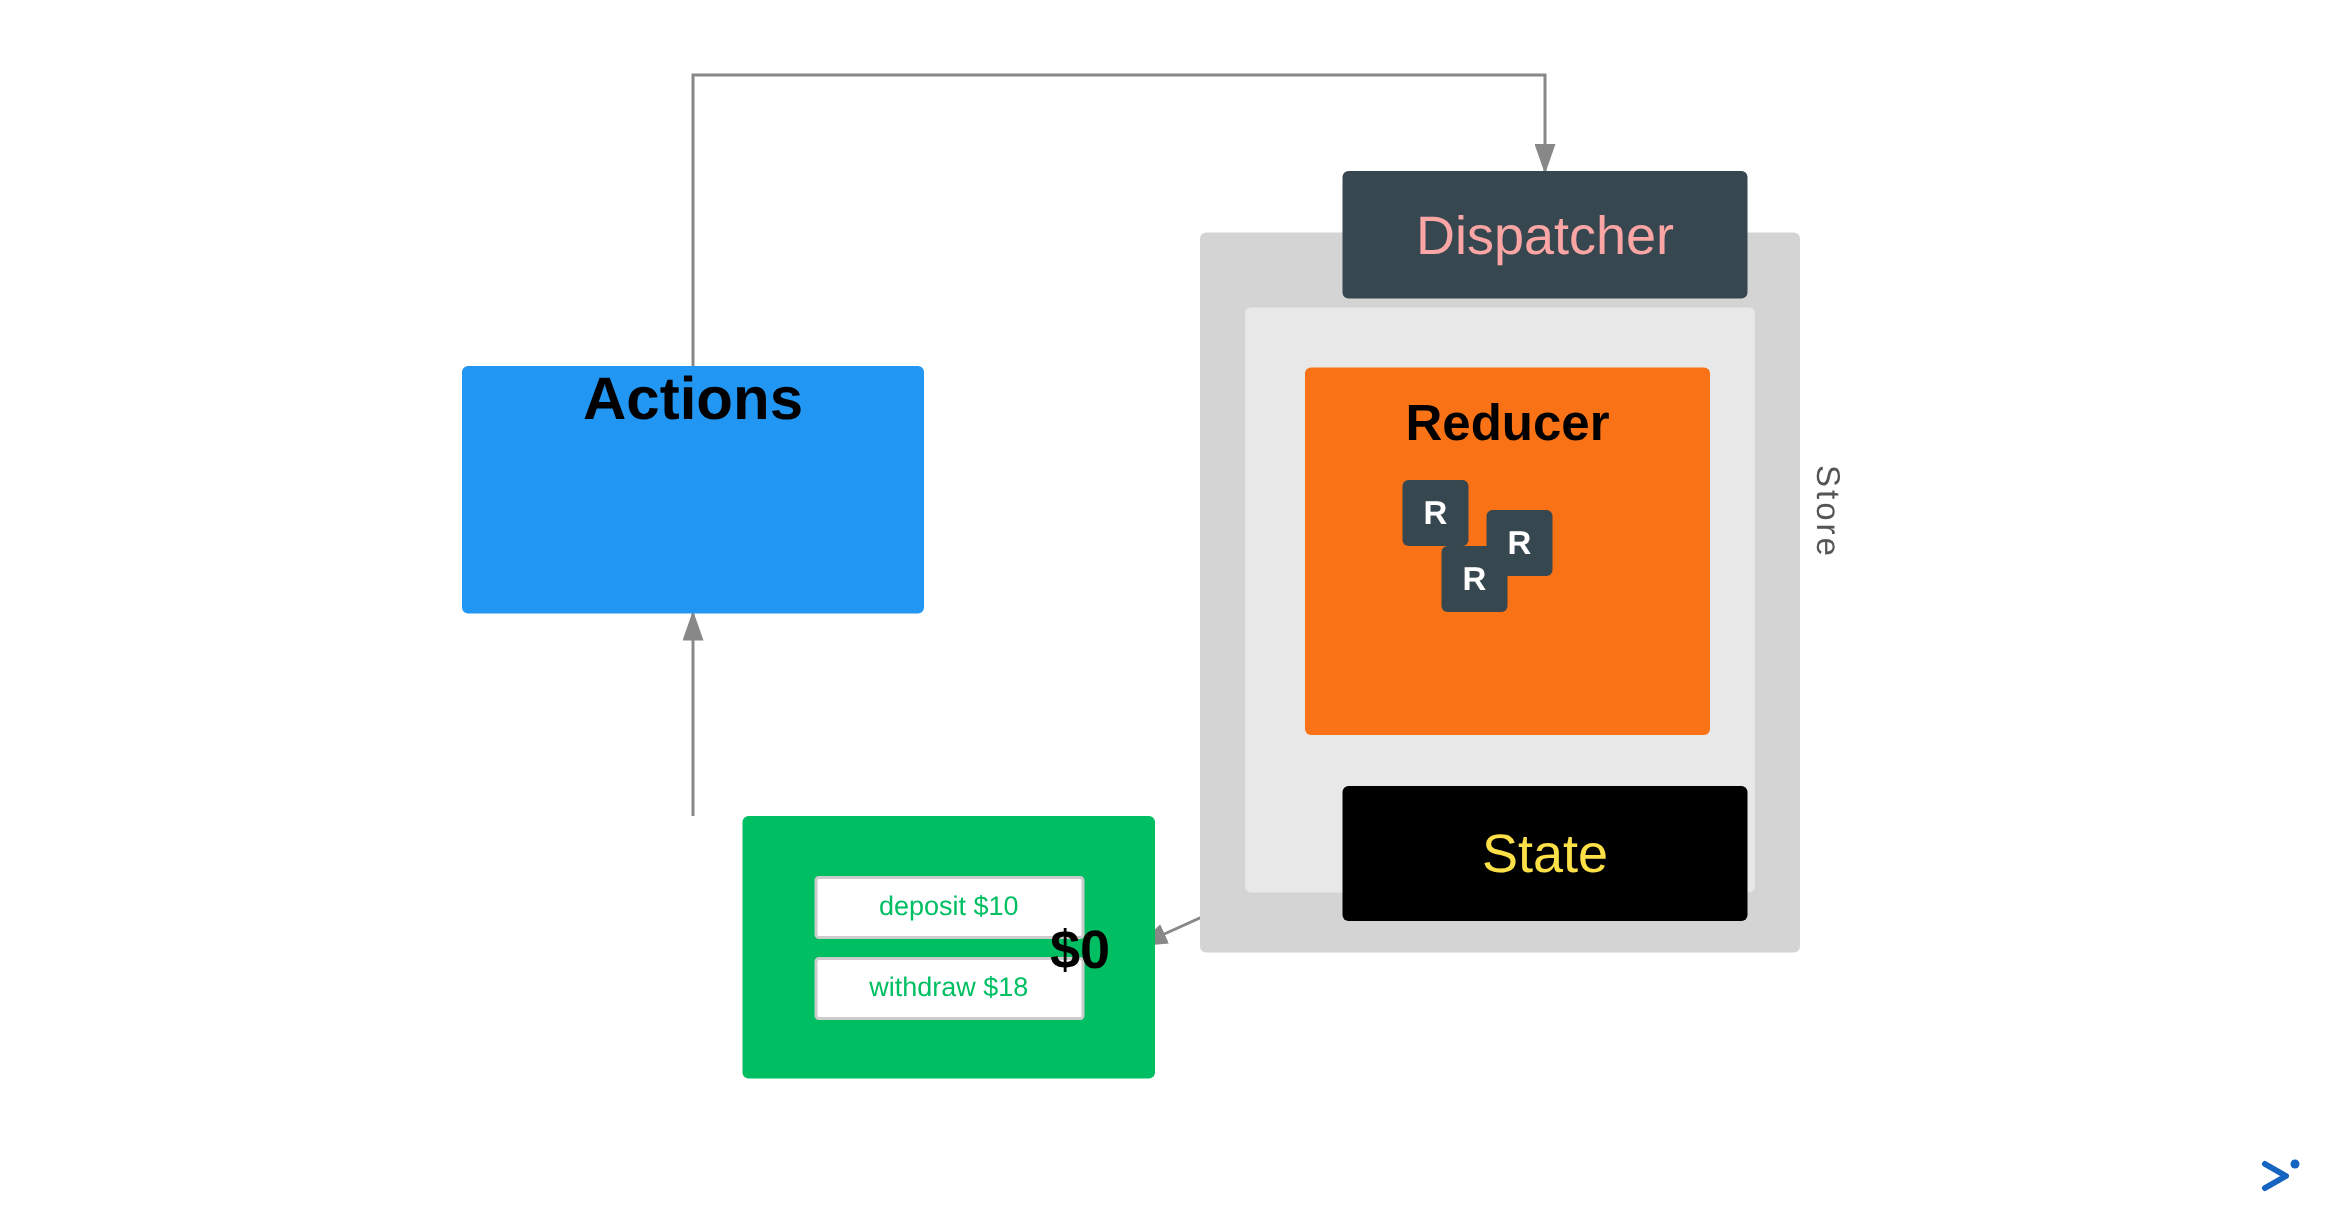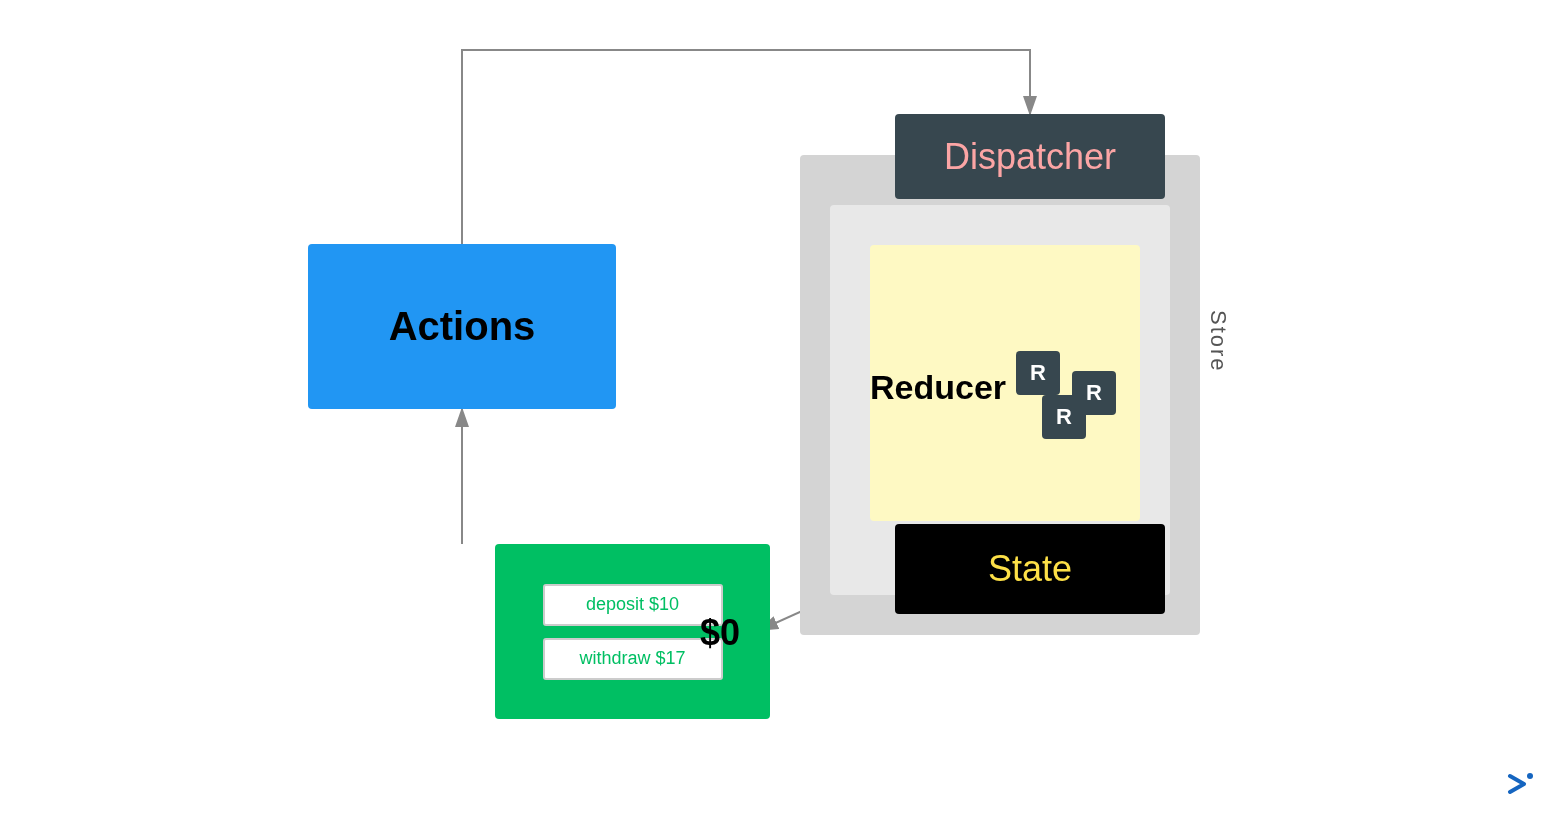--- a/index.html
+++ b/index.html
@@ -22,21 +22,20 @@
     
     .actions-box {
       position: absolute;
       left: 308px;
       top: 244px;
       width: 308px;
       height: 165px;
       background: #2196F3;
       border-radius: 4px;
       display: flex;
-      align-items: center;
       justify-content: center;
     }
     .actions-box span {
       font-size: 40px;
       font-weight: 600;
       color: #000;
     }
 
     
     .store-outer {
@@ -90,25 +89,25 @@
       background: #e8e8e8;
       border-radius: 4px;
     }
 
     
     .reducer-box {
       position: absolute;
       left: 870px;
       top: 245px;
       width: 270px;
-      height: 276px;
-      background: #fef9c3;
-      border-radius: 4px;
-      display: flex;
-      flex-direction: row;
+      height: 245px;
+      background: #f97316;
+      border-radius: 4px;
+      display: flex;
+      flex-direction: column;
       align-items: center;
       padding-top: 18px;
     }
     .reducer-box .reducer-title {
       font-size: 34px;
       font-weight: 600;
       color: #000;
       margin-bottom: 10px;
     }
     .reducer-chips {
@@ -263,21 +262,21 @@
   <div class="state-box">
     <span>State</span>
   </div>
 
   <div class="actions-box">
     <span>Actions</span>
   </div>
 
   <div class="ui-box">
     <button class="ui-btn">deposit $10</button>
-    <button class="ui-btn">withdraw $17</button>
+    <button class="ui-btn">withdraw $18</button>
   </div>
 
   <div class="dollar-label">$0</div>
 
   <svg class="logo" viewBox="0 0 36 36" xmlns="http://www.w3.org/2000/svg">
     <circle cx="18" cy="18" r="18" fill="none"></circle>
     <path d="M10 10 L24 18 L10 26" stroke="#1565C0" stroke-width="4" fill="none" stroke-linecap="round" stroke-linejoin="round"></path>
     <circle cx="30" cy="10" r="3" fill="#1565C0"></circle>
   </svg>
 

